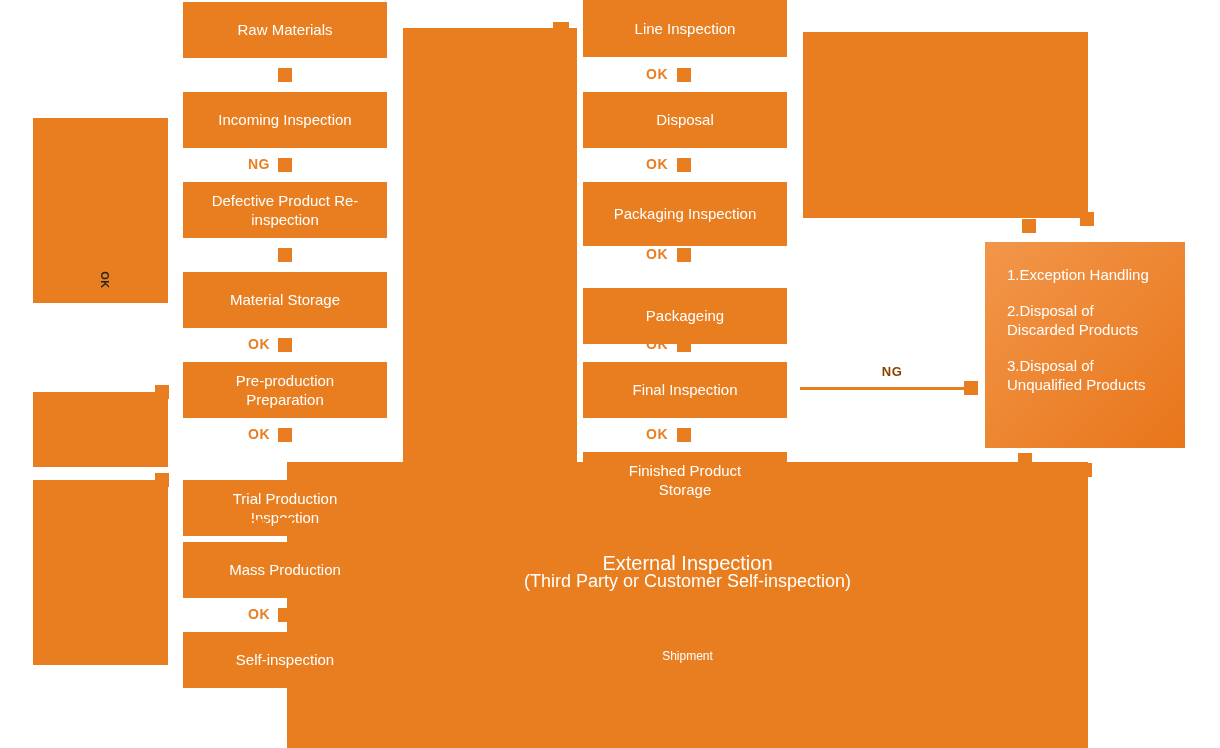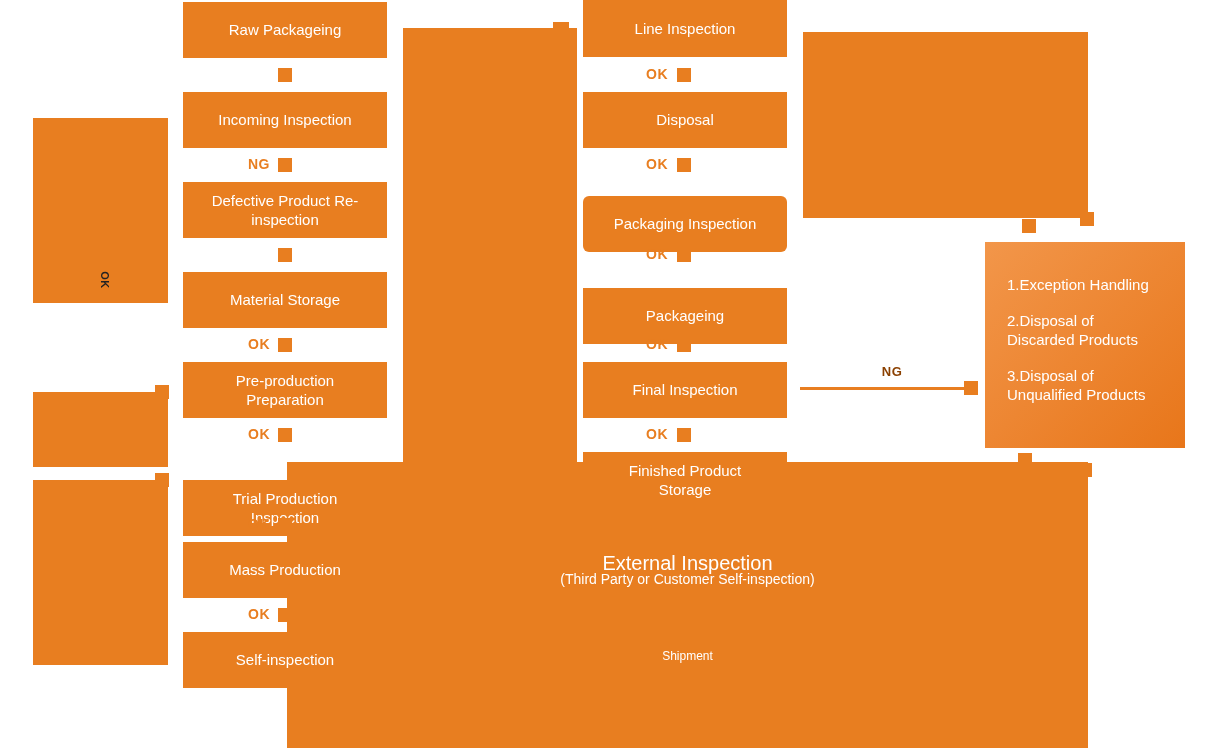--- a/index.html
+++ b/index.html
@@ -26,39 +26,39 @@
     font-size:11px; font-weight:bold; color:#222222; letter-spacing:0.5px;
   }
   .ng-line { position:absolute; height:3px; background:#E87E20; }
   .ng-label {
     position:absolute; width:36px; text-align:center;
     font-weight:bold; font-size:13px; color:#8B4000; letter-spacing:0.5px;
   }
   .panel {
     position:absolute;
     background:linear-gradient(135deg,#F2964A 0%,#E8761A 100%);
-    color:#ffffff; padding:33px 20px 0 22px; font-size:15px;
+    color:#ffffff; padding:23px 20px 0 22px; font-size:15px;
   }
   .panel-item { margin-bottom:16px; line-height:1.3; }
   .btext { position:absolute; text-align:center; color:#ffffff; line-height:1.2; }
 </style>
 </head>
 <body>
 
 <div class="stage">
 
   <div class="box plain" style="left:287px;top:462px;width:801px;height:286px;"></div>
   <div class="box plain" style="left:403px;top:28px;width:174px;height:440px;"></div>
   <div class="box plain" style="left:33px;top:118px;width:135px;height:185px;"></div>
   <div class="box plain" style="left:33px;top:392px;width:135px;height:75px;"></div>
   <div class="box plain" style="left:33px;top:480px;width:135px;height:185px;"></div>
   <div class="box plain" style="left:803px;top:32px;width:285px;height:186px;"></div>
 
   <div class="box" style="left:183px;top:2px;width:204px;height:56px;">
-      <span>Raw Packageing</span>
+      <span>Raw Materials</span>
     </div>
   <div class="box" style="left:183px;top:92px;width:204px;height:56px;">
       <span>Incoming Inspection</span>
     </div>
   <div class="box" style="left:183px;top:182px;width:204px;height:56px;">
       <span>Defective Product Re-inspection</span>
     </div>
   <div class="box" style="left:183px;top:272px;width:204px;height:56px;">
       <span>Material Storage</span>
     </div>
@@ -88,21 +88,21 @@
   <div class="clabel" style="left:230px;top:426px;">OK</div>
   <div class="clabel" style="left:230px;top:516px;">OK</div>
   <div class="clabel" style="left:230px;top:606px;">OK</div>
 
   <div class="box" style="left:583px;top:0px;width:204px;height:57px;">
       <span>Line Inspection</span>
     </div>
   <div class="box" style="left:583px;top:92px;width:204px;height:56px;">
       <span>Disposal</span>
     </div>
-  <div class="box" style="left:583px;top:196px;width:204px;height:56px;border-radius:6px;">
+  <div class="box" style="left:583px;top:182px;width:204px;height:64px;">
       <span>Packaging Inspection</span>
     </div>
   <div class="box" style="left:583px;top:272px;width:204px;height:56px;margin-top:16px;">
       <span>Packageing</span>
     </div>
   <div class="box" style="left:583px;top:362px;width:204px;height:56px;">
       <span>Final Inspection</span>
     </div>
   <div class="box" style="left:583px;top:452px;width:204px;height:56px;">
       <span>Finished Product Storage</span>
@@ -134,16 +134,16 @@
   <div class="ng-label" style="left:874px;top:364px;">NG</div>
   <div class="sq" style="left:964px;top:381px;"></div>
 
   <div class="panel" style="left:985px;top:242px;width:200px;height:206px;">
     <div class="panel-item">1.Exception Handling</div>
     <div class="panel-item">2.Disposal of Discarded Products</div>
     <div class="panel-item">3.Disposal of Unqualified Products</div>
   </div>
 
   <div class="btext" style="left:287px;top:551px;width:801px;font-size:20px;">External Inspection</div>
-  <div class="btext" style="left:287px;top:571px;width:801px;font-size:14px;">(Third Party or Customer Self-inspection)</div>
+  <div class="btext" style="left:287px;top:571px;width:801px;font-size:18px;">(Third Party or Customer Self-inspection)</div>
   <div class="btext" style="left:287px;top:649px;width:801px;font-size:12px;">Shipment</div>
 
 </div>
 
 </body></html>

